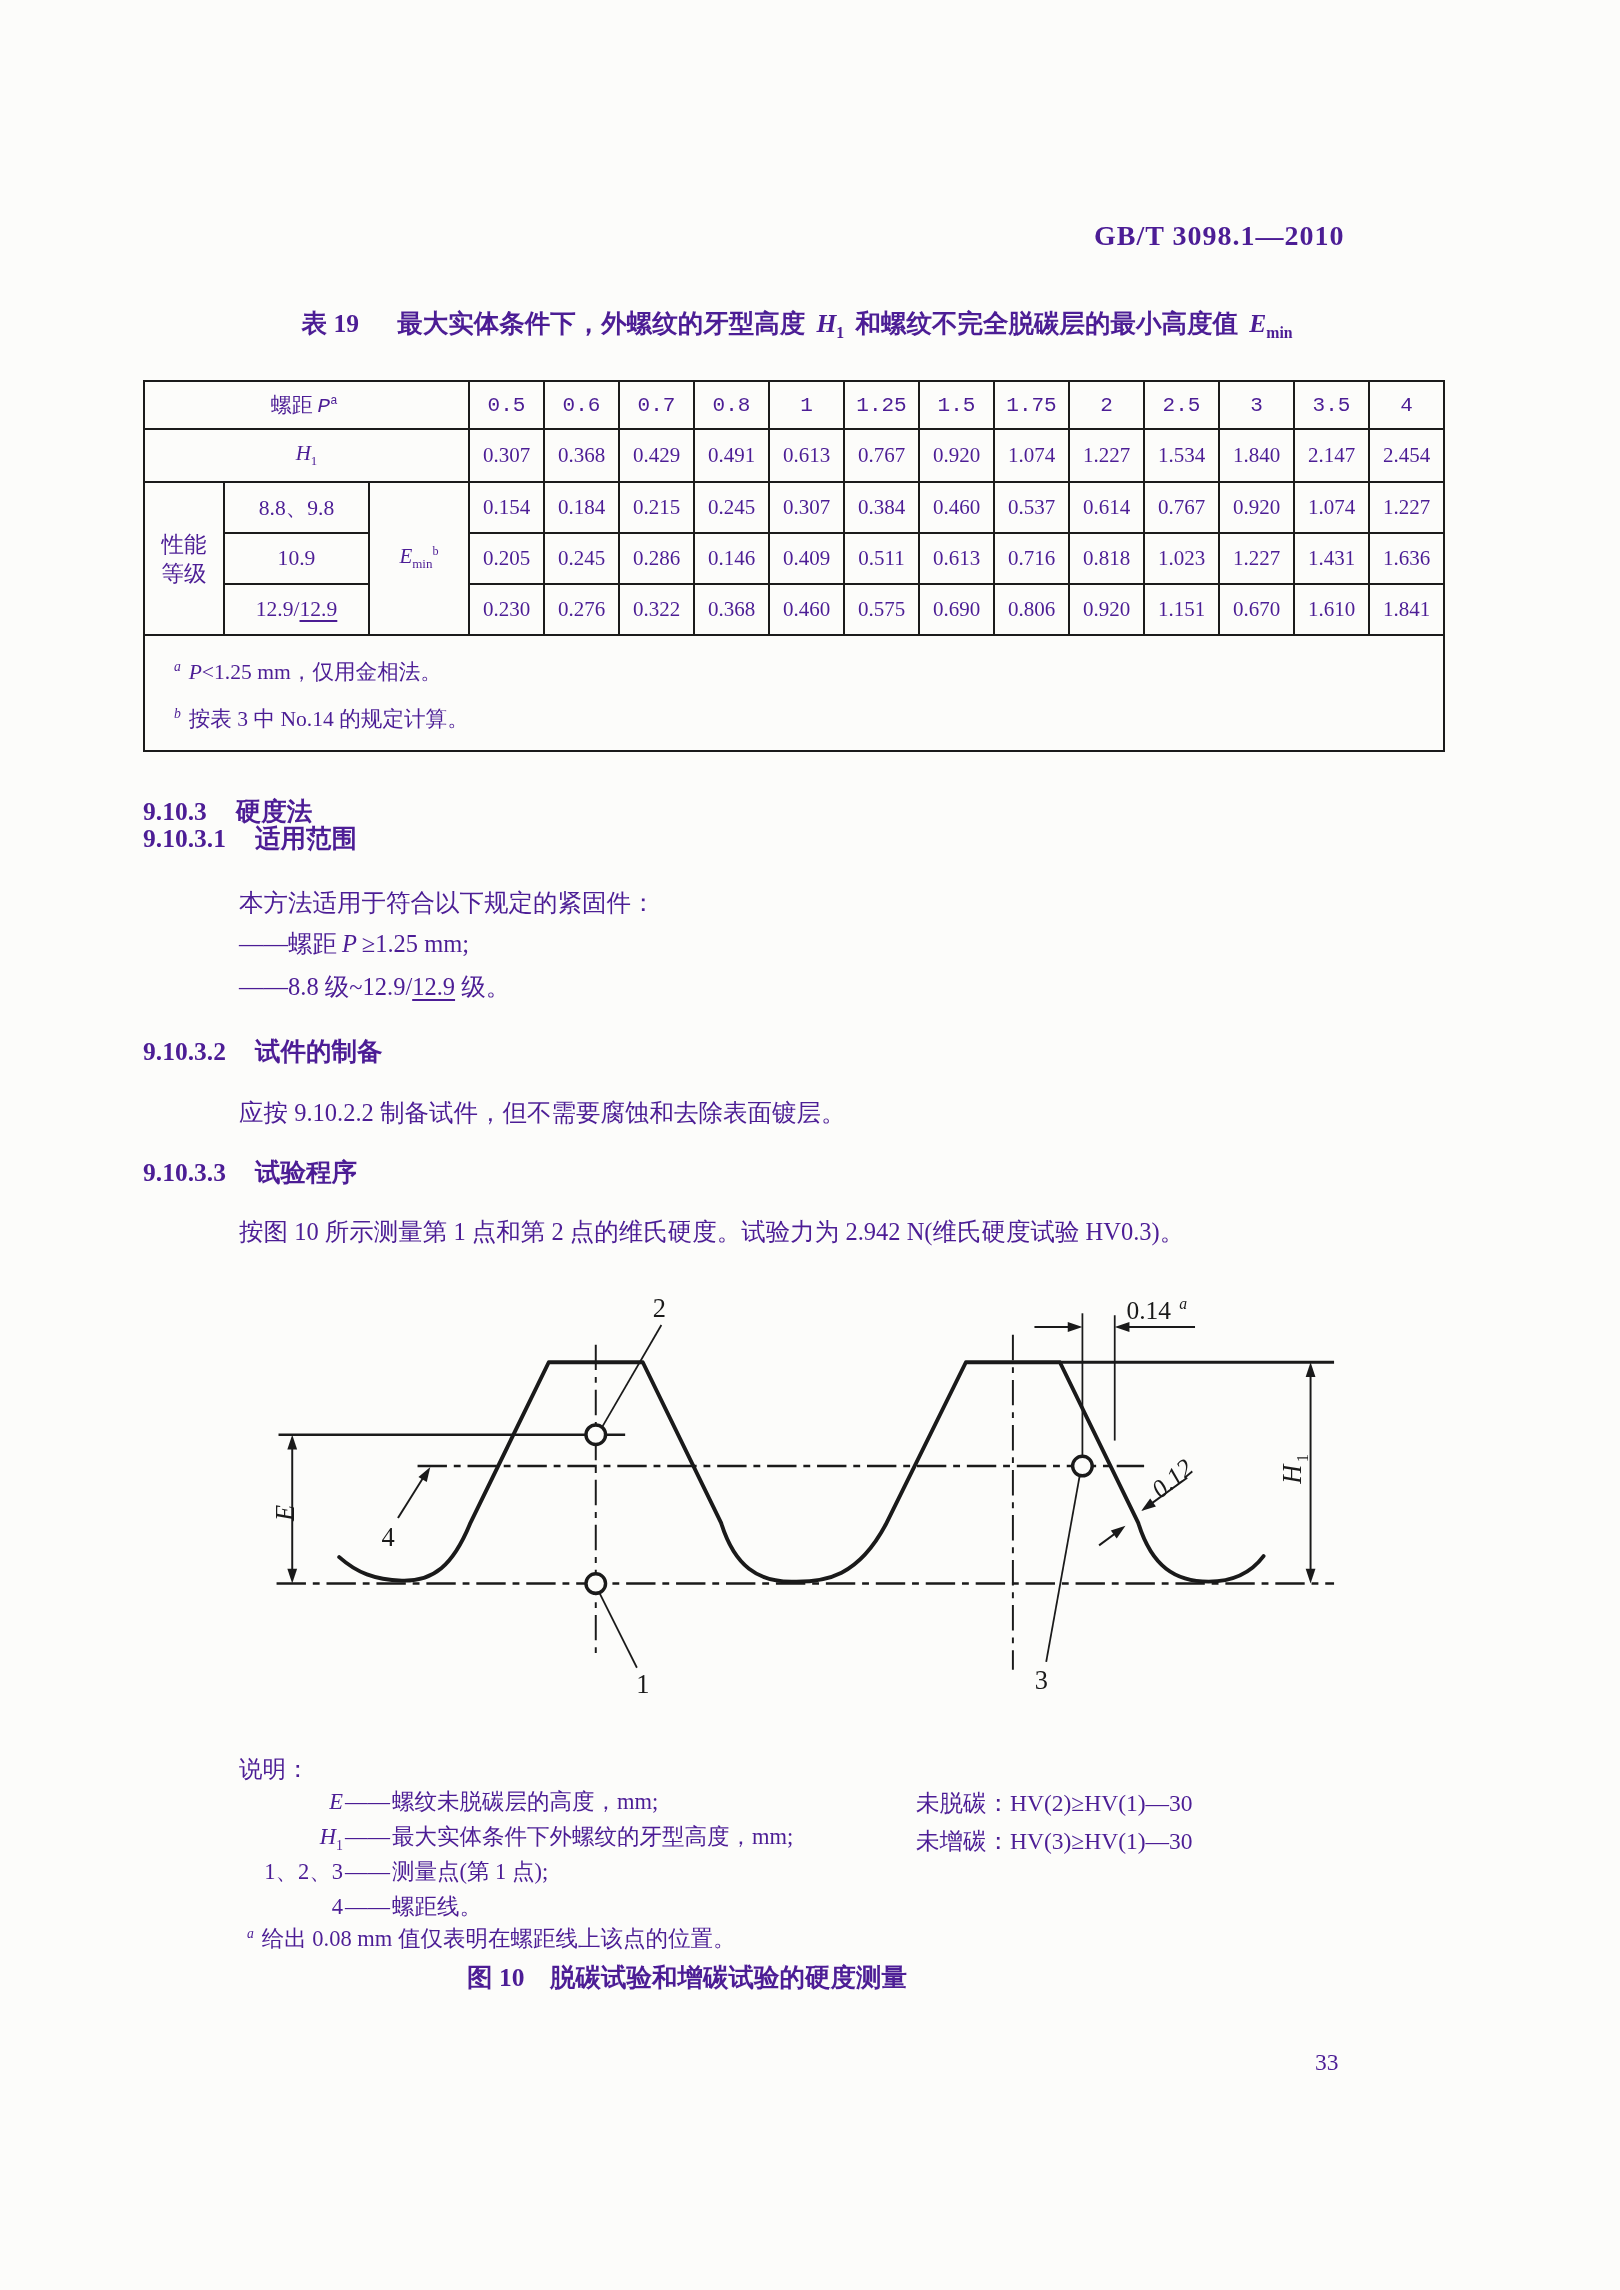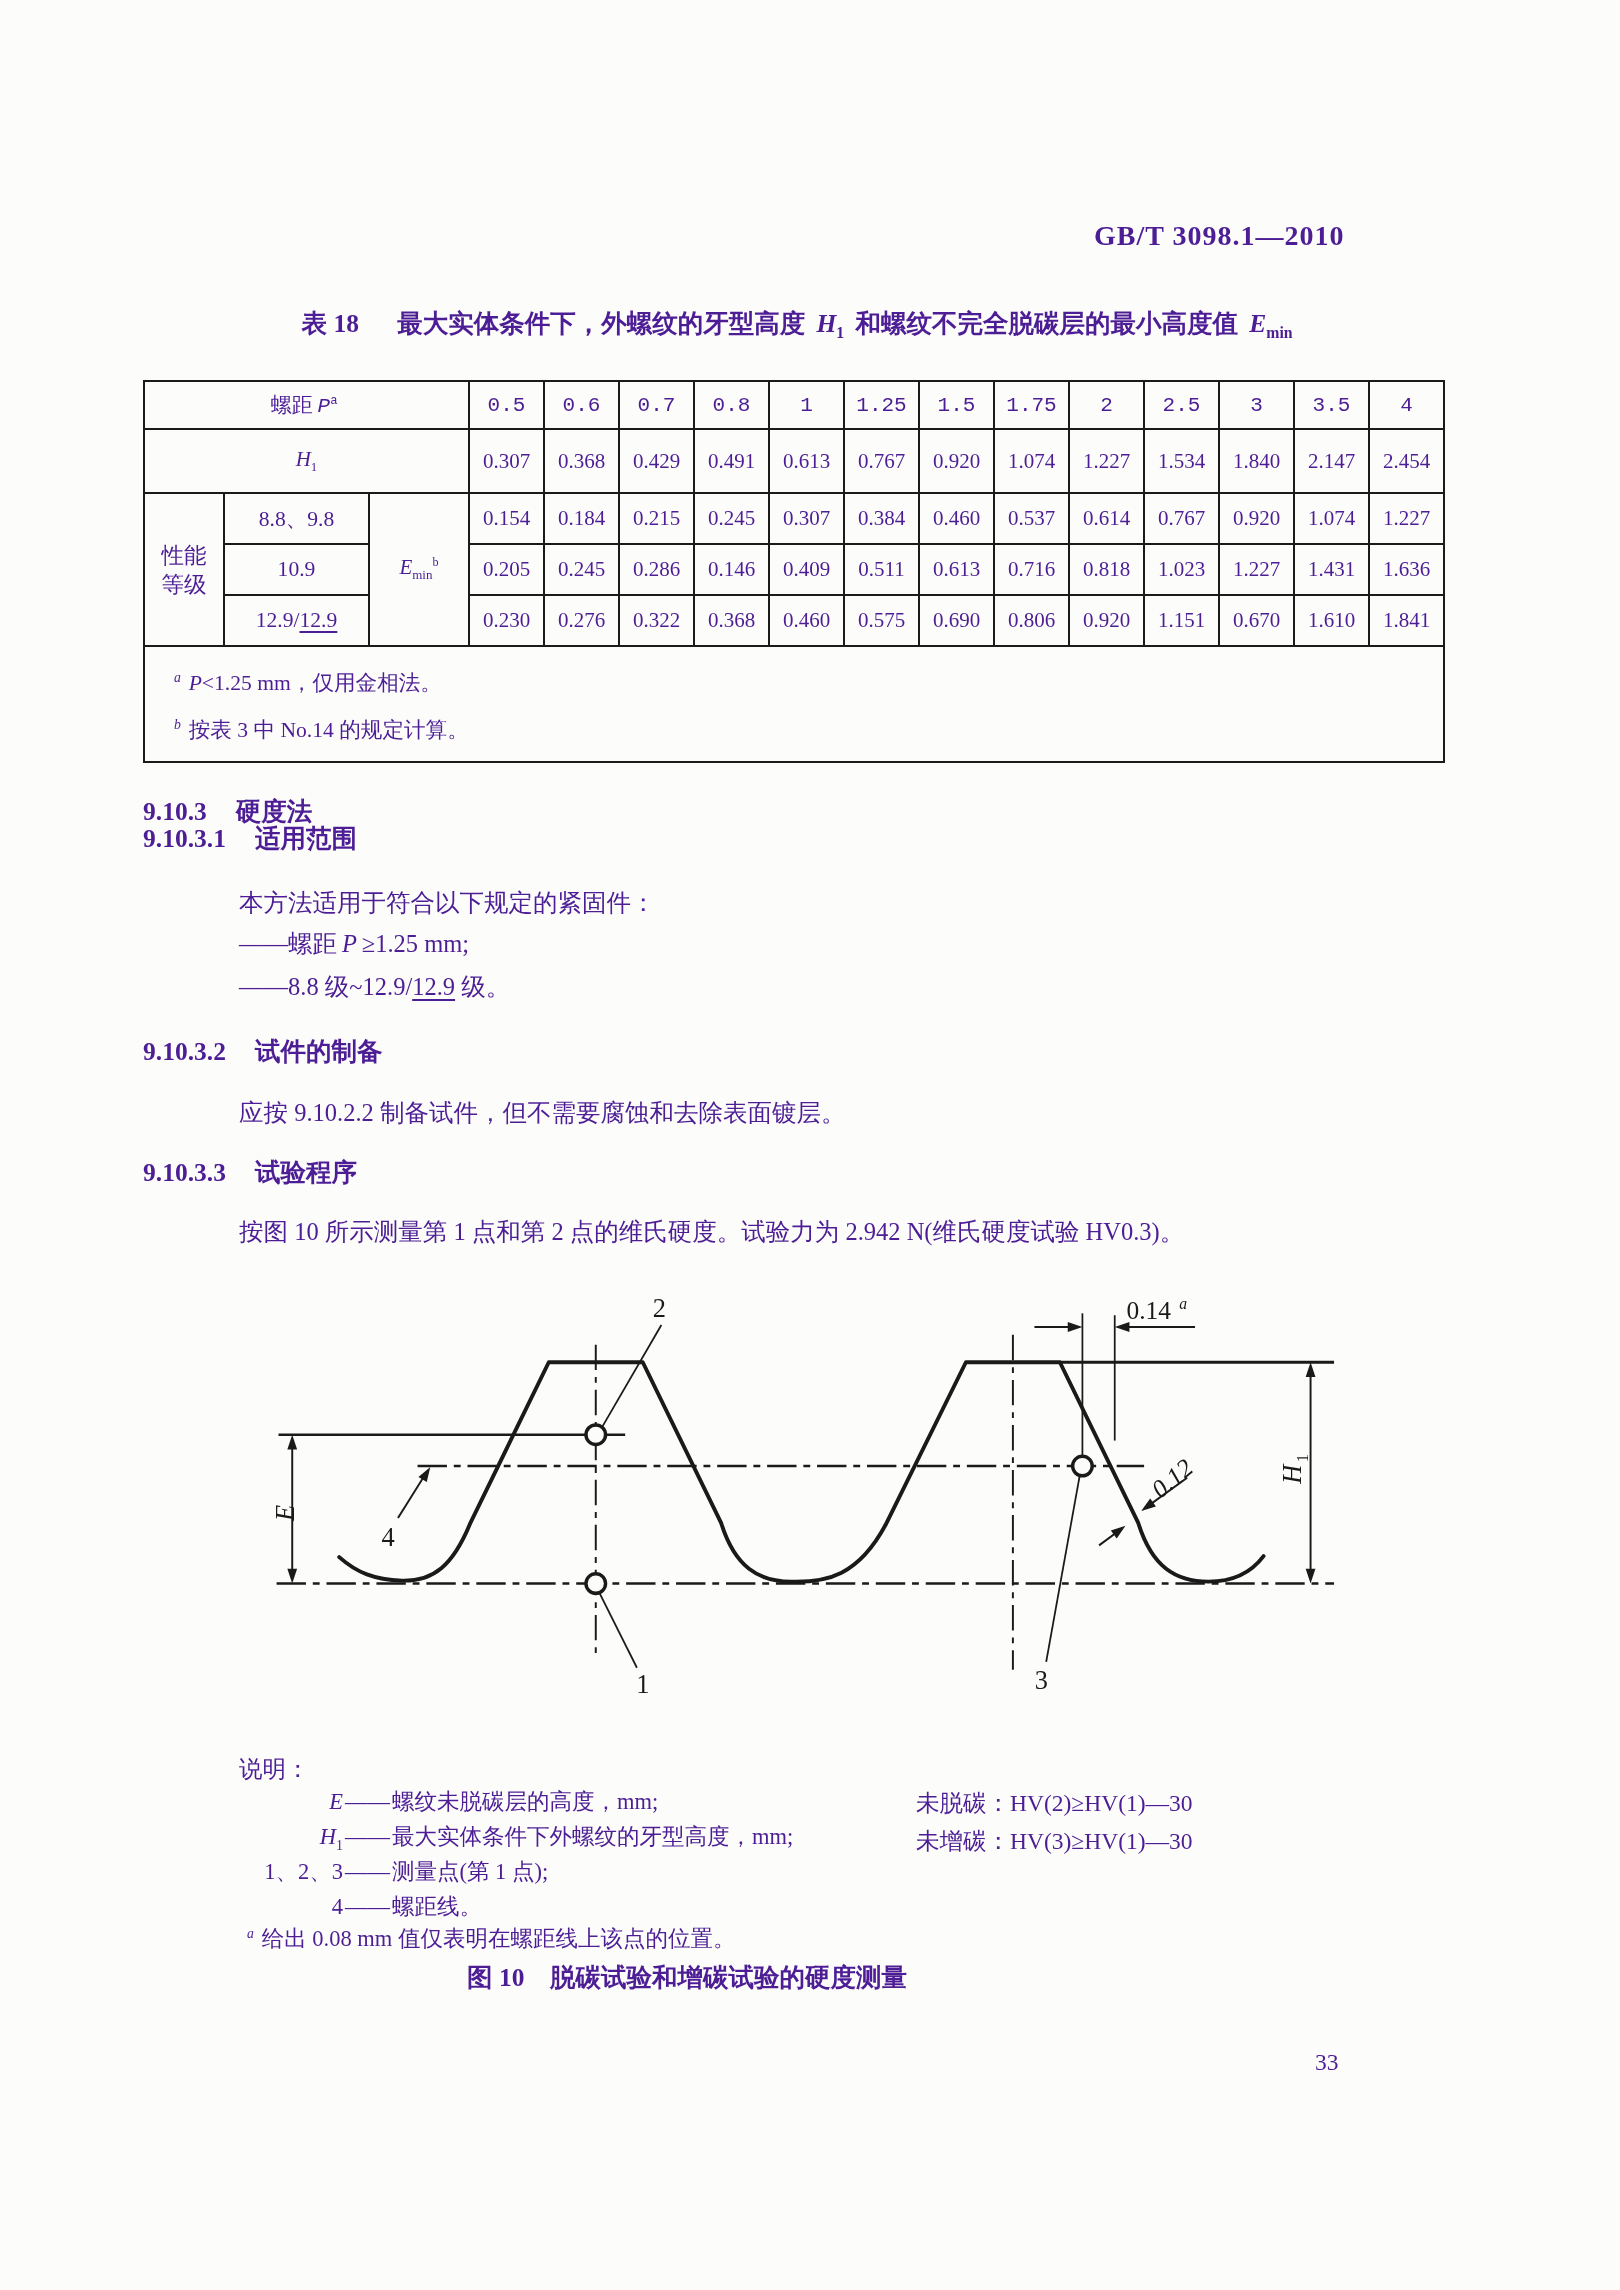--- a/index.html
+++ b/index.html
@@ -27,21 +27,21 @@
     border:2.9px solid #1b1b1b;
     background:transparent;
   }
   table.t18 td{
     border:2px solid #1b1b1b;
     text-align:center;vertical-align:middle;
     padding:2px 0;
     overflow:hidden;
   }
   tr.r-head{height:48px;font-family:Liberation Mono, monospace;}
-  tr.r-h1{height:64px;}
+  tr.r-h1{height:53px;}
   tr.r-h1 td{border-bottom-width:2.9px;}
   tr.r-grade{height:51px;}
   td.perf{font-size:22.5px;line-height:29px;}
   td.grade{font-size:21.6px;}
   .ul{text-decoration:underline;text-underline-offset:3.9px;}
   tr.r-foot td{
     border-top-width:2.9px;
     text-align:left;vertical-align:top;
     padding:9.8px 0 9.8px 29px;
   }
@@ -73,21 +73,21 @@
   .page-num{left:1315px;top:2049px;font-size:23.5px;}
 </style>
 </head>
 <body>
 
 <div class="page">
 
   <div class="abs std-code">GB/T 3098.1—2010</div>
 
   <div class="abs tbl-title">
-    <span>表 18</span>
+    <span>表 19</span>
     <span class="gap2"></span>
     <span>最大实体条件下，外螺纹的牙型高度</span>
     <span class="sym"><span>H</span><sub>1</sub></span>
     <span>和螺纹不完全脱碳层的最小高度值</span>
     <span class="sym"><span>E</span><sub>min</sub></span>
   </div>
 
   <table class="abs t18">
     <colgroup>
       <col style="width:80px">

